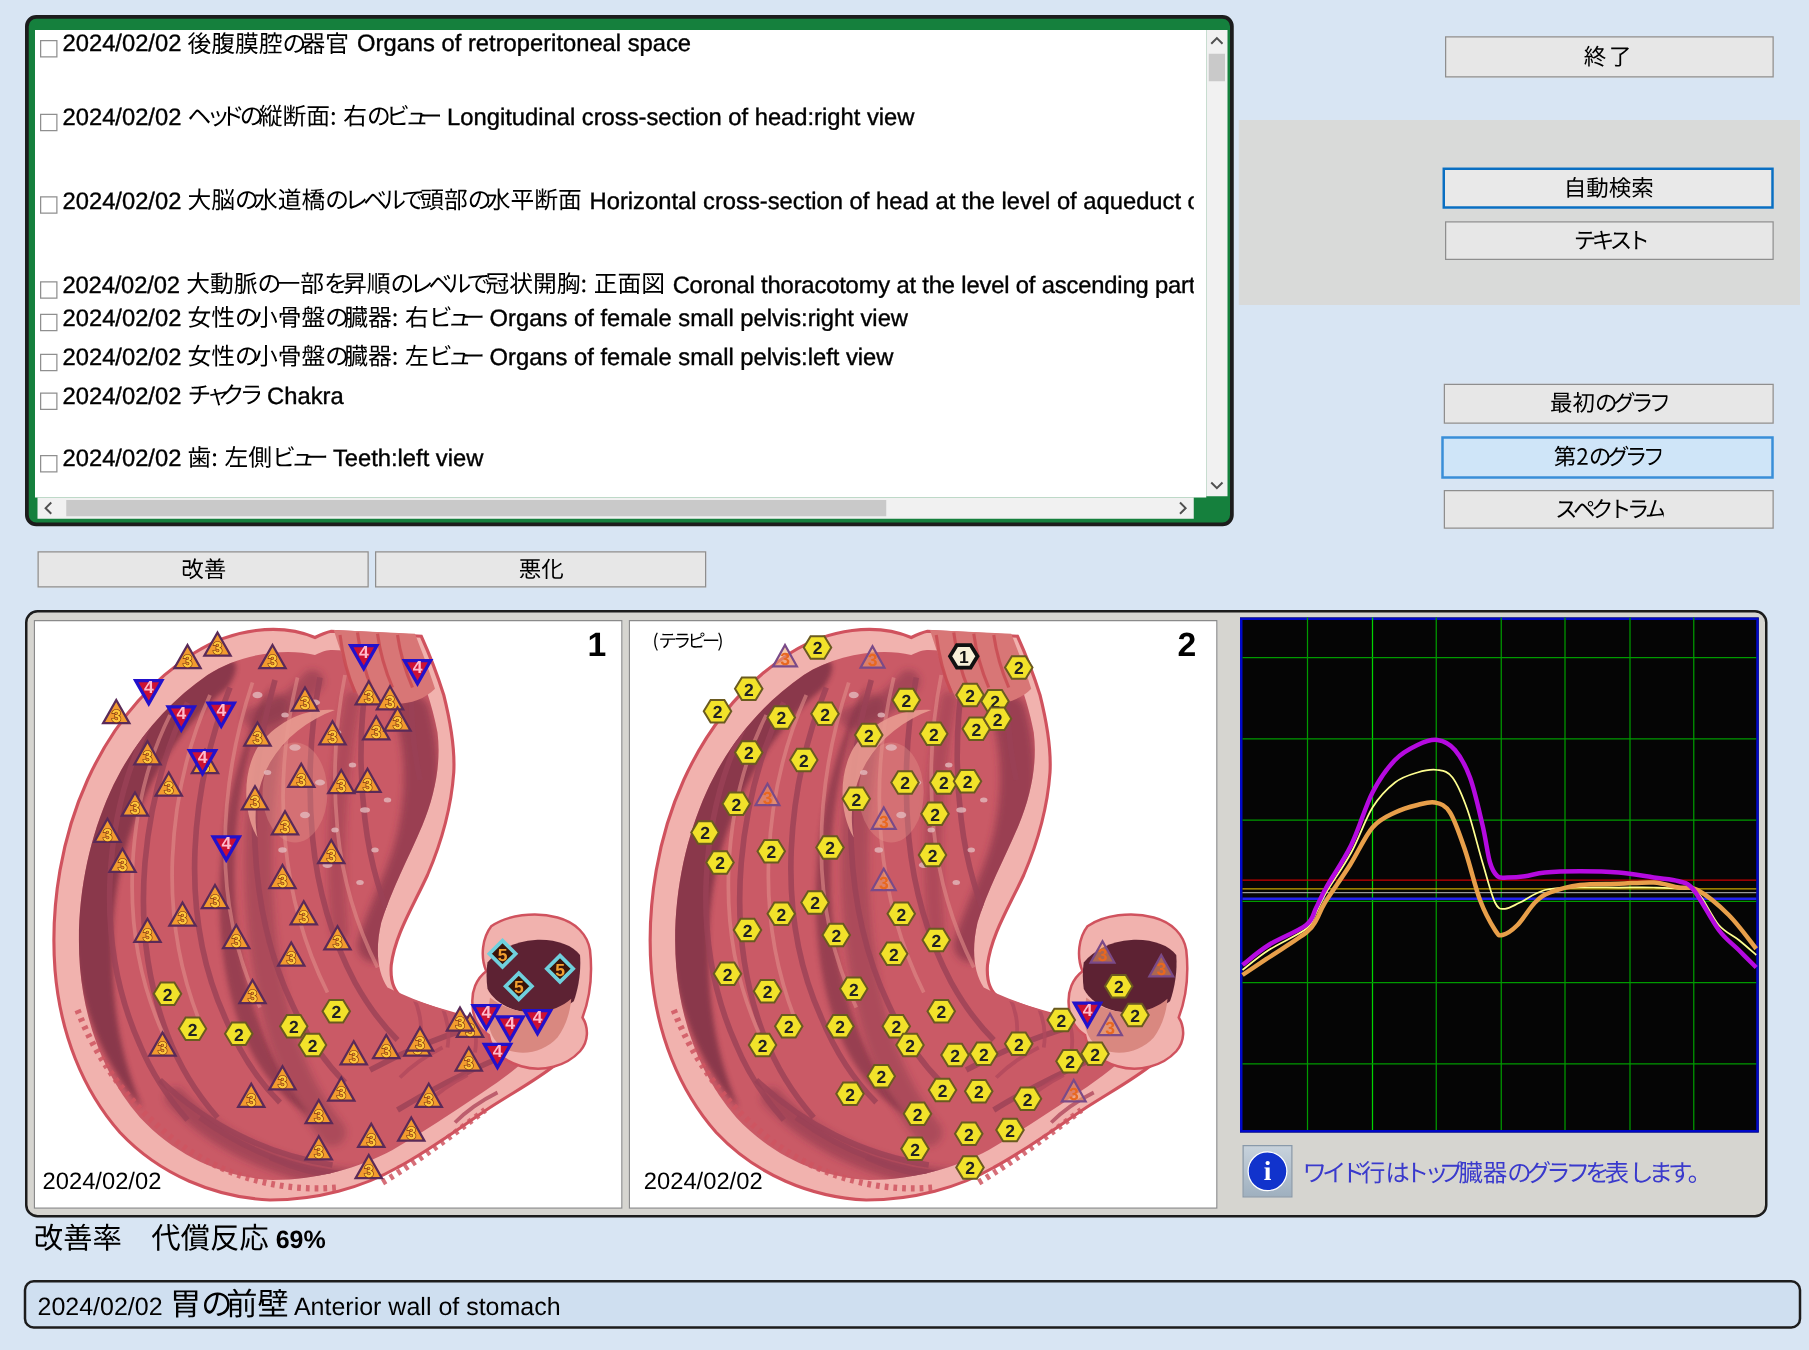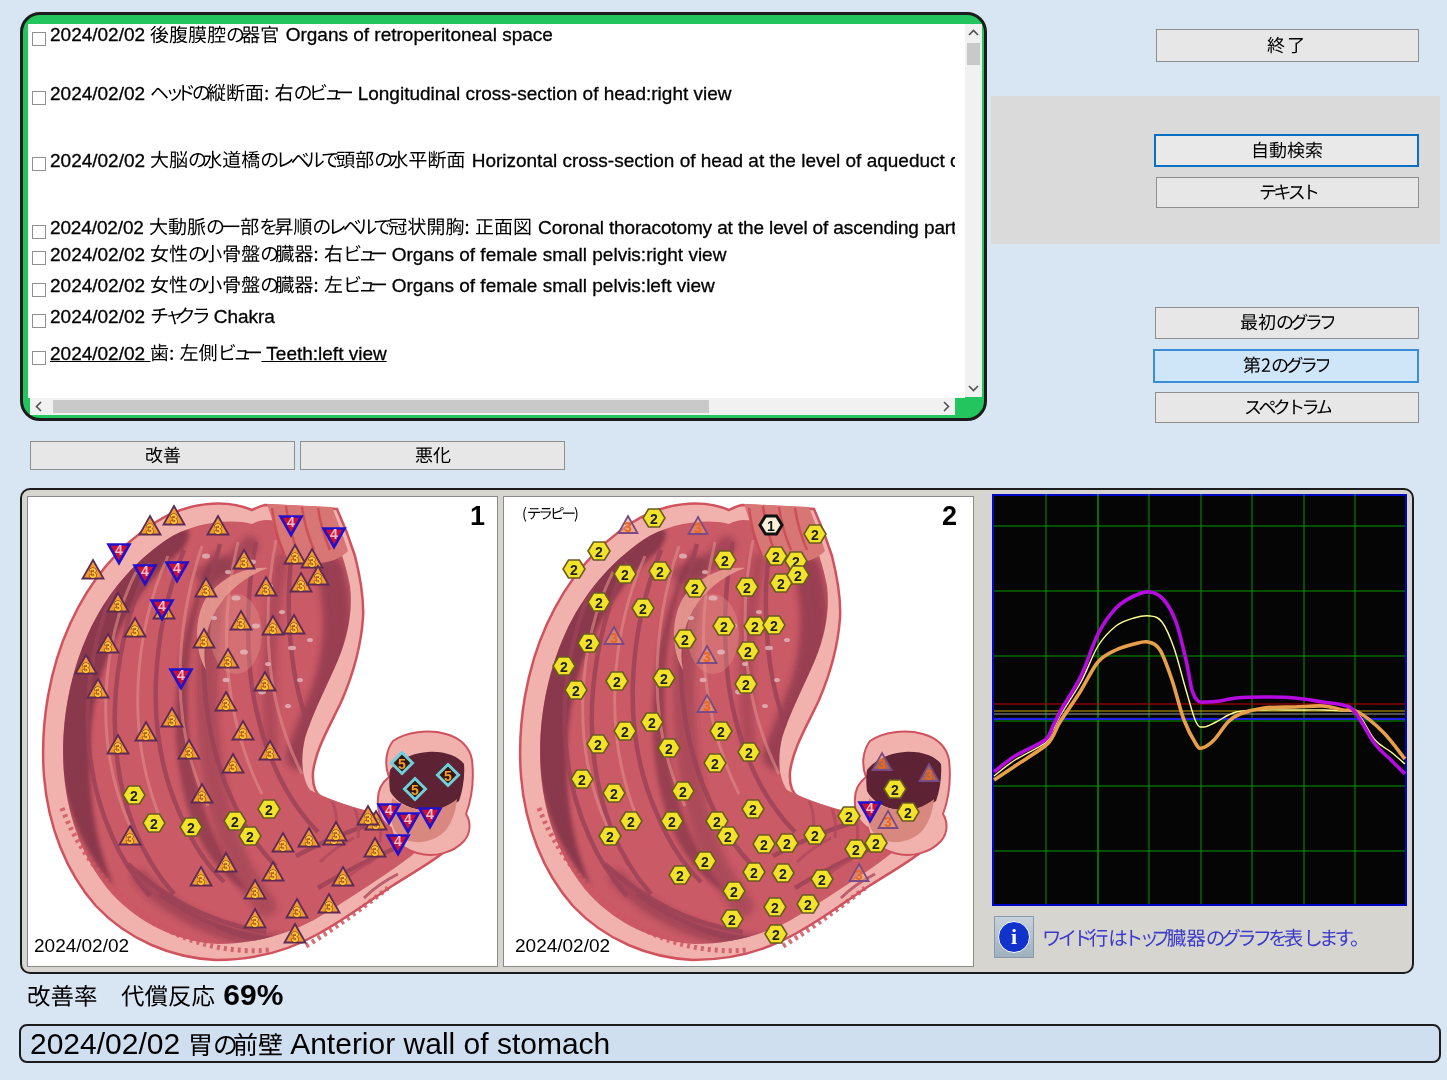--- a/index.html
+++ b/index.html
@@ -1,17 +1,17 @@
 <!DOCTYPE html>
 <html><head><meta charset="utf-8"><style>
 html,body{margin:0;padding:0}
 body{width:1447px;height:1080px;background:#d8e5f3;font-family:"Liberation Sans",sans-serif;position:relative;overflow:hidden}
 .ab{position:absolute}
 svg.j{display:inline-block}
-#listbox{position:absolute;left:20px;top:12px;width:961px;height:403px;background:#22c55e;border:3px solid #1c1c1c;border-radius:20px}
+#listbox{position:absolute;left:20px;top:12px;width:961px;height:403px;background:#15803d;border:3px solid #1c1c1c;border-radius:9px}
 #listwhite{position:absolute;left:5px;top:9px;width:937px;height:374px;background:#fff}
 #listclip{position:absolute;left:5px;top:9px;width:927px;height:373px;overflow:hidden}
 .lr{position:absolute;left:22px;white-space:nowrap;font-size:19px;line-height:1;color:#000;-webkit-text-stroke:0.3px #000}
 .cb{position:absolute;left:-18px;top:7.5px;width:12px;height:12px;border:1px solid #8f8f8f;background:#fff}
 .vs{position:absolute;left:942px;top:9px;width:17px;height:373px;background:#f1f1f1}
 .hs{position:absolute;left:7px;top:383px;width:925px;height:17px;background:#f1f1f1}
 .thumb{position:absolute;background:#c9c9c9}
 .arr{position:absolute}
 .b{position:absolute;background:#e7e7e7;border:1px solid #8e8e8e;display:flex;align-items:center;justify-content:center}
 .bf{position:absolute;background:#e9e9e9;border:2px solid #0a6fc2;display:flex;align-items:center;justify-content:center}
@@ -270,21 +270,21 @@
             <use href="#g12499" transform="translate(193.0,16.7) scale(0.0190)"></use>
             <use href="#g12517" transform="translate(208.2,16.7) scale(0.0190)"></use>
             <use href="#g12540" transform="translate(219.6,16.7) scale(0.0190)"></use>
           </svg> Organs of female small pelvis:left view</span></div>
 <div class="lr" style="top:282.4px;"><span class="cb"></span><span class="tx">2024/02/02 <svg class="j" width="58" height="21" style="vertical-align:-4.3px">
             <use href="#g12481" transform="translate(0.0,16.7) scale(0.0190)"></use>
             <use href="#g12515" transform="translate(15.2,16.7) scale(0.0190)"></use>
             <use href="#g12463" transform="translate(26.6,16.7) scale(0.0190)"></use>
             <use href="#g12521" transform="translate(41.8,16.7) scale(0.0190)"></use>
           </svg> Chakra</span></div>
-<div class="lr" style="top:319px;text-decoration:underline;"><span class="cb"></span><span class="tx">2024/02/02 <svg class="j" width="111" height="21" style="vertical-align:-4.3px">
+<div class="lr" style="top:332px;"><span class="cb"></span><span class="tx">2024/02/02 <svg class="j" width="111" height="21" style="vertical-align:-4.3px">
             <use href="#g27503" transform="translate(0.0,16.7) scale(0.0190)"></use>
             <use href="#g58" transform="translate(19.0,16.7) scale(0.0190)"></use>
             <use href="#g24038" transform="translate(29.6,16.7) scale(0.0190)"></use>
             <use href="#g20596" transform="translate(48.6,16.7) scale(0.0190)"></use>
             <use href="#g12499" transform="translate(67.6,16.7) scale(0.0190)"></use>
             <use href="#g12517" transform="translate(82.8,16.7) scale(0.0190)"></use>
             <use href="#g12540" transform="translate(94.2,16.7) scale(0.0190)"></use>
           </svg> Teeth:left view</span></div>
     </div>
 <div class="vs">
@@ -750,28 +750,28 @@
       <use href="#g12464" transform="translate(179.4,17.2) scale(0.0195)"></use>
       <use href="#g12521" transform="translate(195.0,17.2) scale(0.0195)"></use>
       <use href="#g12501" transform="translate(210.6,17.2) scale(0.0195)"></use>
       <use href="#g12434" transform="translate(226.2,17.2) scale(0.0195)"></use>
       <use href="#g34920" transform="translate(241.8,17.2) scale(0.0195)"></use>
       <use href="#g12375" transform="translate(261.3,17.2) scale(0.0195)"></use>
       <use href="#g12414" transform="translate(276.9,17.2) scale(0.0195)"></use>
       <use href="#g12377" transform="translate(292.5,17.2) scale(0.0195)"></use>
       <use href="#g12290" transform="translate(308.1,17.2) scale(0.0195)"></use>
     </svg></div>
-<div class="ab" style="left:27px;top:978px;font-size:30px;font-weight:bold"><svg class="j" width="188" height="25" style="vertical-align:-4.3px">
+<div class="ab" style="left:27px;top:978px;font-size:20px;font-weight:bold"><svg class="j" width="188" height="25" style="vertical-align:-4.3px">
       <use href="#g25913" transform="translate(0.0,20.7) scale(0.0235)"></use>
       <use href="#g21892" transform="translate(23.5,20.7) scale(0.0235)"></use>
       <use href="#g29575" transform="translate(47.0,20.7) scale(0.0235)"></use>
       <use href="#g20195" transform="translate(94.0,20.7) scale(0.0235)"></use>
       <use href="#g20767" transform="translate(117.5,20.7) scale(0.0235)"></use>
       <use href="#g21453" transform="translate(141.0,20.7) scale(0.0235)"></use>
       <use href="#g24540" transform="translate(164.5,20.7) scale(0.0235)"></use>
     </svg><b> 69%</b></div>
 <div id="bottombar">
-    <span style="font-size:30px;margin-left:9px">2024/02/02 <svg class="j" width="95" height="27" style="vertical-align:-5.0px">
+    <span style="font-size:20px;margin-left:9px">2024/02/02 <svg class="j" width="95" height="27" style="vertical-align:-5.0px">
         <use href="#g32963" transform="translate(0.0,22.0) scale(0.0250)"></use>
         <use href="#g12398" transform="translate(25.0,22.0) scale(0.0250)"></use>
         <use href="#g21069" transform="translate(45.0,22.0) scale(0.0250)"></use>
         <use href="#g22721" transform="translate(70.0,22.0) scale(0.0250)"></use>
       </svg> Anterior wall of stomach</span>
   </div>
 </body></html>

